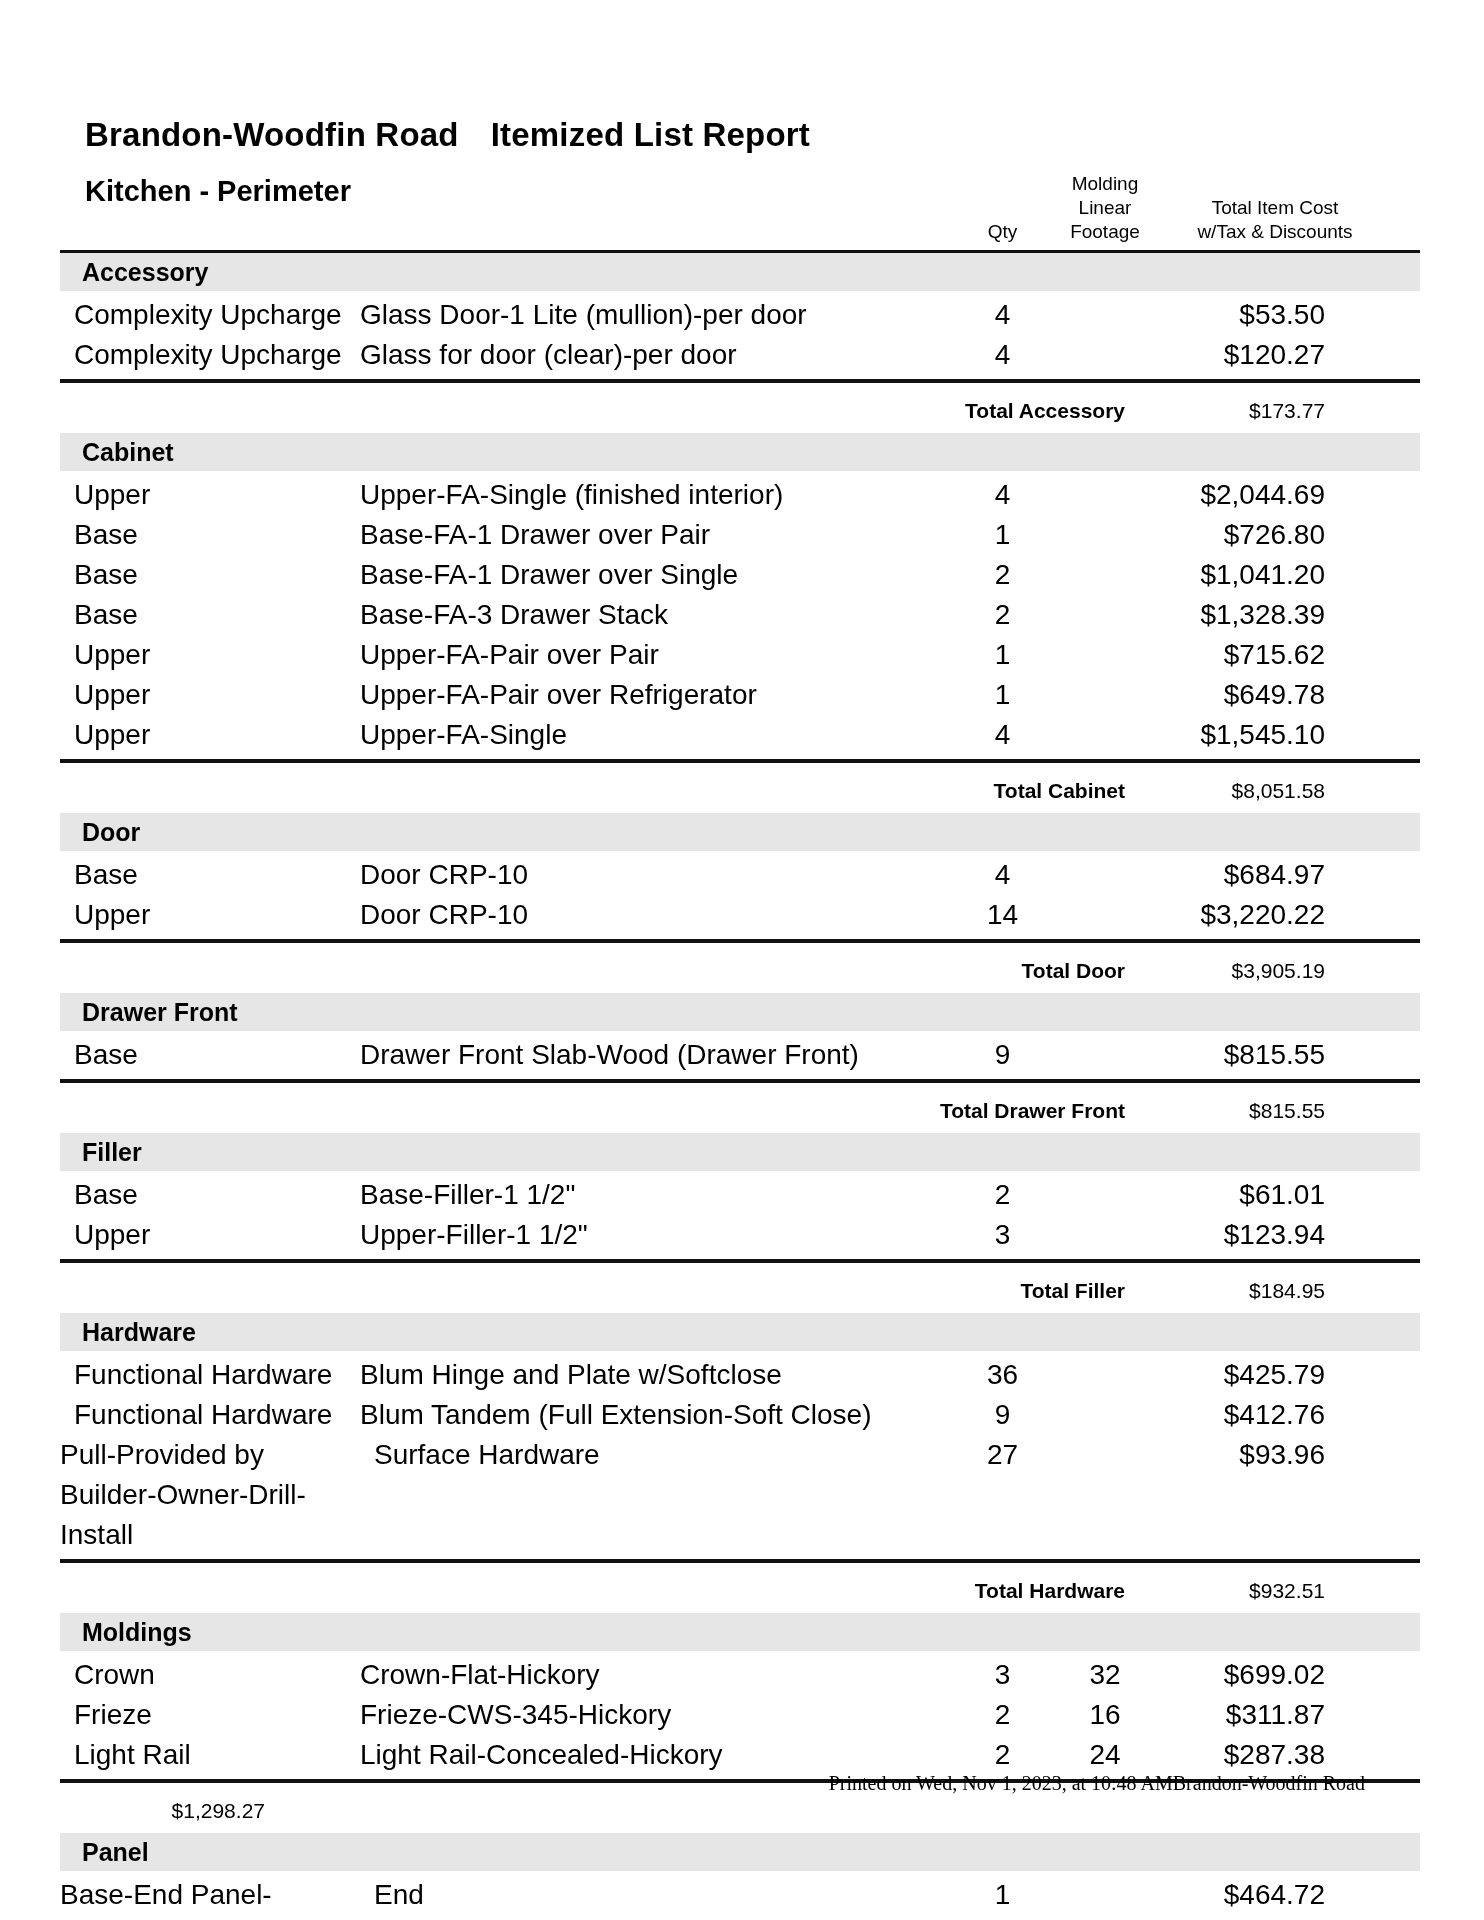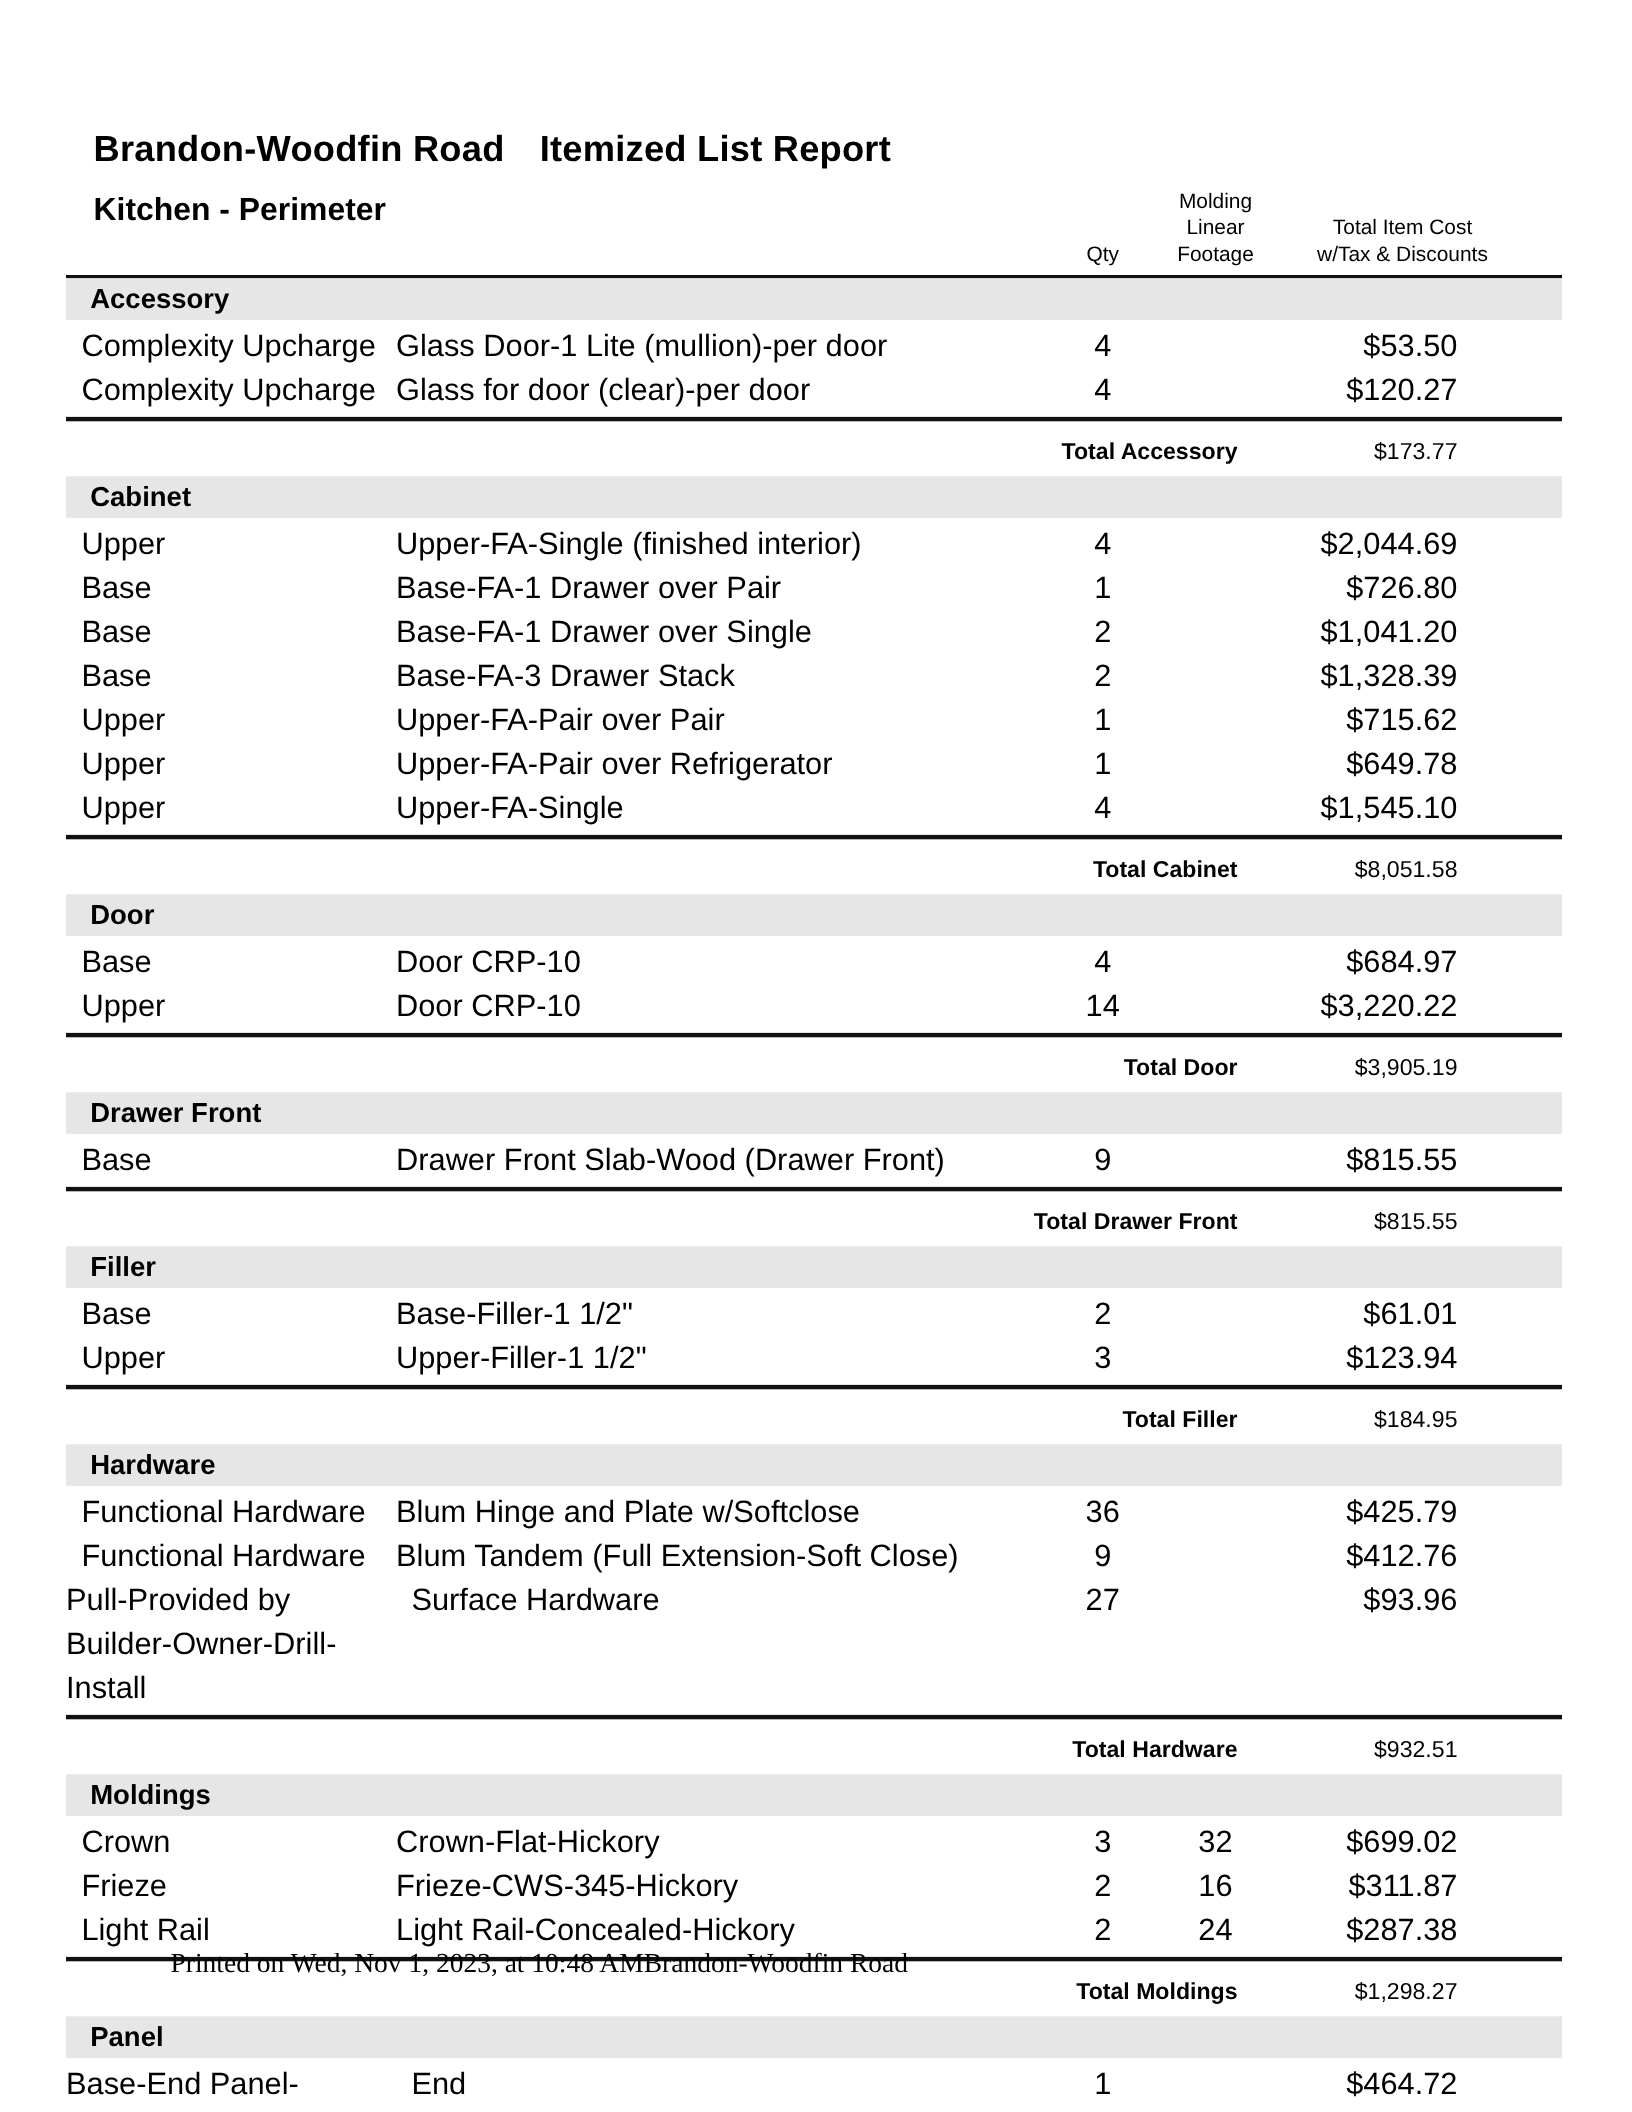--- a/index.html
+++ b/index.html
@@ -81,23 +81,23 @@
     padding-right: 30px;
   }
   .t-value { text-align: right; padding-right: 95px; }
 
   .footer {
     position: absolute;
     top: 1772px;
     left: 155px;
     right: 119px;
     display: flex;
-    justify-content: flex-start;
+    justify-content: flex-end;
     font-family: "Liberation Serif", serif;
-    font-size: 25px;
+    font-size: 20px;
   }
 </style>
 </head>
 <body>
 
 <div class="page">
   <div class="content">
 
     <div class="title-row">
       <span class="project-name">Brandon-Woodfin Road</span><span class="report-name">Itemized List Report</span>
@@ -352,21 +352,20 @@
   <div class="row grid5">
     <div class="c type">Light Rail</div>
     <div class="c desc">Light Rail-Concealed-Hickory</div>
     <div class="c qty">2</div>
     <div class="c molding">24</div>
     <div class="c cost">$287.38</div>
   </div>
 </div>
     <div class="total-rule"></div>
     <div class="total-row grid5">
-      <div class="t-label">Total Moldings</div>
       <div class="t-value">$1,298.27</div>
     </div>
   </section>
 
   <section class="section">
     <div class="section-bar">
       <span>Panel</span>
     </div>
     <div class="rows">
   <div class="row grid5">

